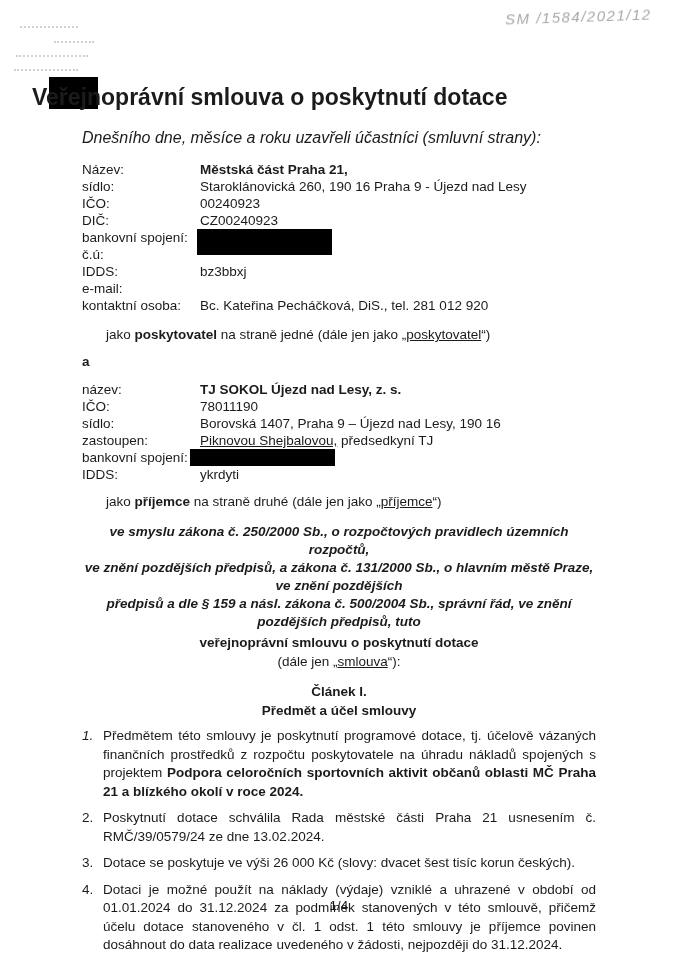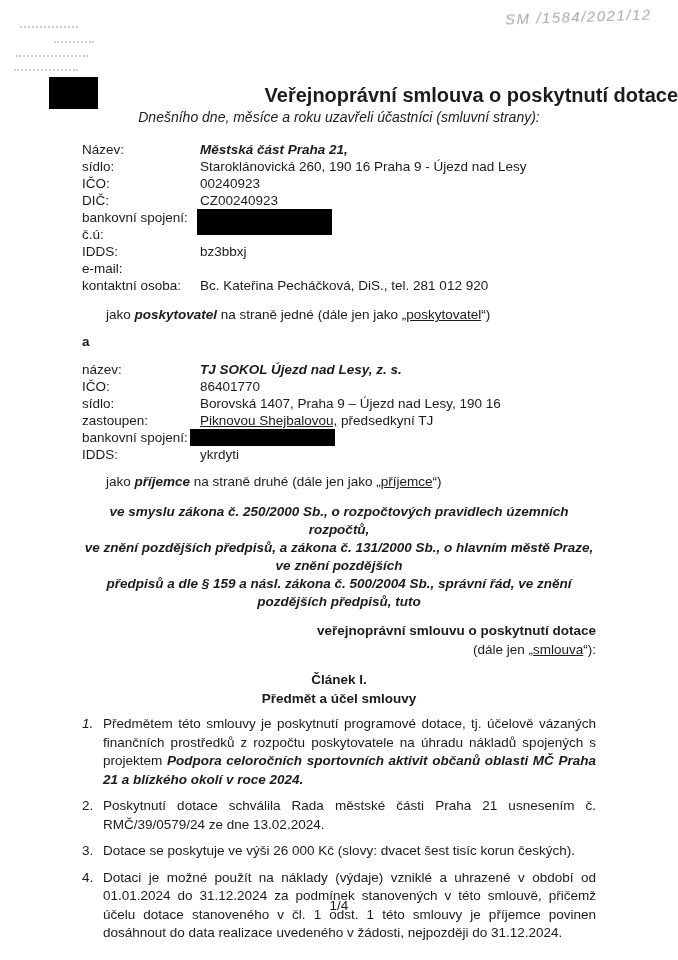--- a/index.html
+++ b/index.html
@@ -17,43 +17,43 @@
   .s1{width:58px;margin:4px 0 0 6px;}
   .s2{width:40px;margin:13px 0 0 40px;}
   .s3{width:72px;margin:12px 0 0 2px;}
   .s4{width:64px;margin:12px 0 0 0;}
   .handwritten{
     position:absolute;right:26px;top:8px;
     font-style:italic;font-size:15px;letter-spacing:1.5px;
     color:#a9a9a9;transform:rotate(-2deg);filter:blur(.4px);white-space:nowrap;
   }
   .redaction-top{position:absolute;left:49px;top:77px;width:49px;height:32px;background:#000;}
-  .doc-title{position:absolute;left:0;right:0;top:84px;text-align:right;font-weight:bold;font-size:20px;padding-left:32px;}
+  .doc-title{position:absolute;left:0;right:0;top:84px;text-align:left;font-weight:bold;font-size:23px;padding-left:32px;}
 
   
   .content{padding:0 82px;}
-  .intro{font-style:italic;font-size:14px;line-height:19px;margin-top:0;text-align:center;}
+  .intro{font-style:italic;font-size:16px;line-height:19px;margin-top:20px;}
 
   .details{margin-top:14px;font-size:13.5px;}
   .details.second{margin-top:11px;}
   .row{display:flex;line-height:17px;position:relative;}
   .lbl{flex:0 0 118px;}
   .val{flex:1;position:relative;}
-  .bold{font-weight:bold;font-style:italic;}
+  .bold{font-weight:bold;}
   .uline{text-decoration:underline;}
   .red-box-1{position:absolute;left:-3px;top:0;width:135px;height:26px;background:#000;z-index:2;}
   .red-box-2{position:absolute;left:-10px;top:0;width:145px;height:17px;background:#000;z-index:2;}
 
   .clause{margin-top:11px;font-size:13.5px;line-height:19px;padding-left:24px;}
   .clause2{margin-top:9px;}
   .conj{margin-top:9px;font-size:13.5px;line-height:17px;font-weight:bold;}
 
   .legal{margin-top:12px;text-align:center;font-style:italic;font-size:13.5px;line-height:18px;white-space:pre-line;font-weight:bold;}
 
-  .heading-block{margin-top:10px;text-align:right;font-size:13.5px;line-height:19px;}
+  .heading-block{margin-top:2px;text-align:center;font-size:13.5px;line-height:19px;}
   .heading-block .hb1{font-weight:bold;}
 
   .article{margin-top:11px;text-align:center;font-size:13.5px;line-height:19px;font-weight:bold;}
 
   .olist{margin-top:0;}
   .item{display:flex;margin-top:8px;font-size:13.5px;line-height:18.5px;}
   .item:first-child{margin-top:7px;}
   .item .num{flex:0 0 21px;}
   .item.italic-num .num{font-style:italic;}
   .item .itext{flex:1;text-align:justify;}
@@ -128,21 +128,21 @@
 
     <div class="conj">a</div>
 
     <div class="details second">
       <div class="row">
         <span class="lbl">název:</span>
         <span class="val bold">TJ SOKOL Újezd nad Lesy, z. s.</span>
       </div>
       <div class="row">
         <span class="lbl">IČO:</span>
-        <span class="val">86401770</span>
+        <span class="val">78011190</span>
       </div>
       <div class="row">
         <span class="lbl">sídlo:</span>
         <span class="val">Borovská 1407, Praha 9 – Újezd nad Lesy, 190 16</span>
       </div>
       <div class="row">
         <span class="lbl">zastoupen:</span>
         <span class="val"><span class="uline">Piknovou Shejbalovou,</span><span> předsedkyní TJ</span></span>
       </div>
       <div class="row">

